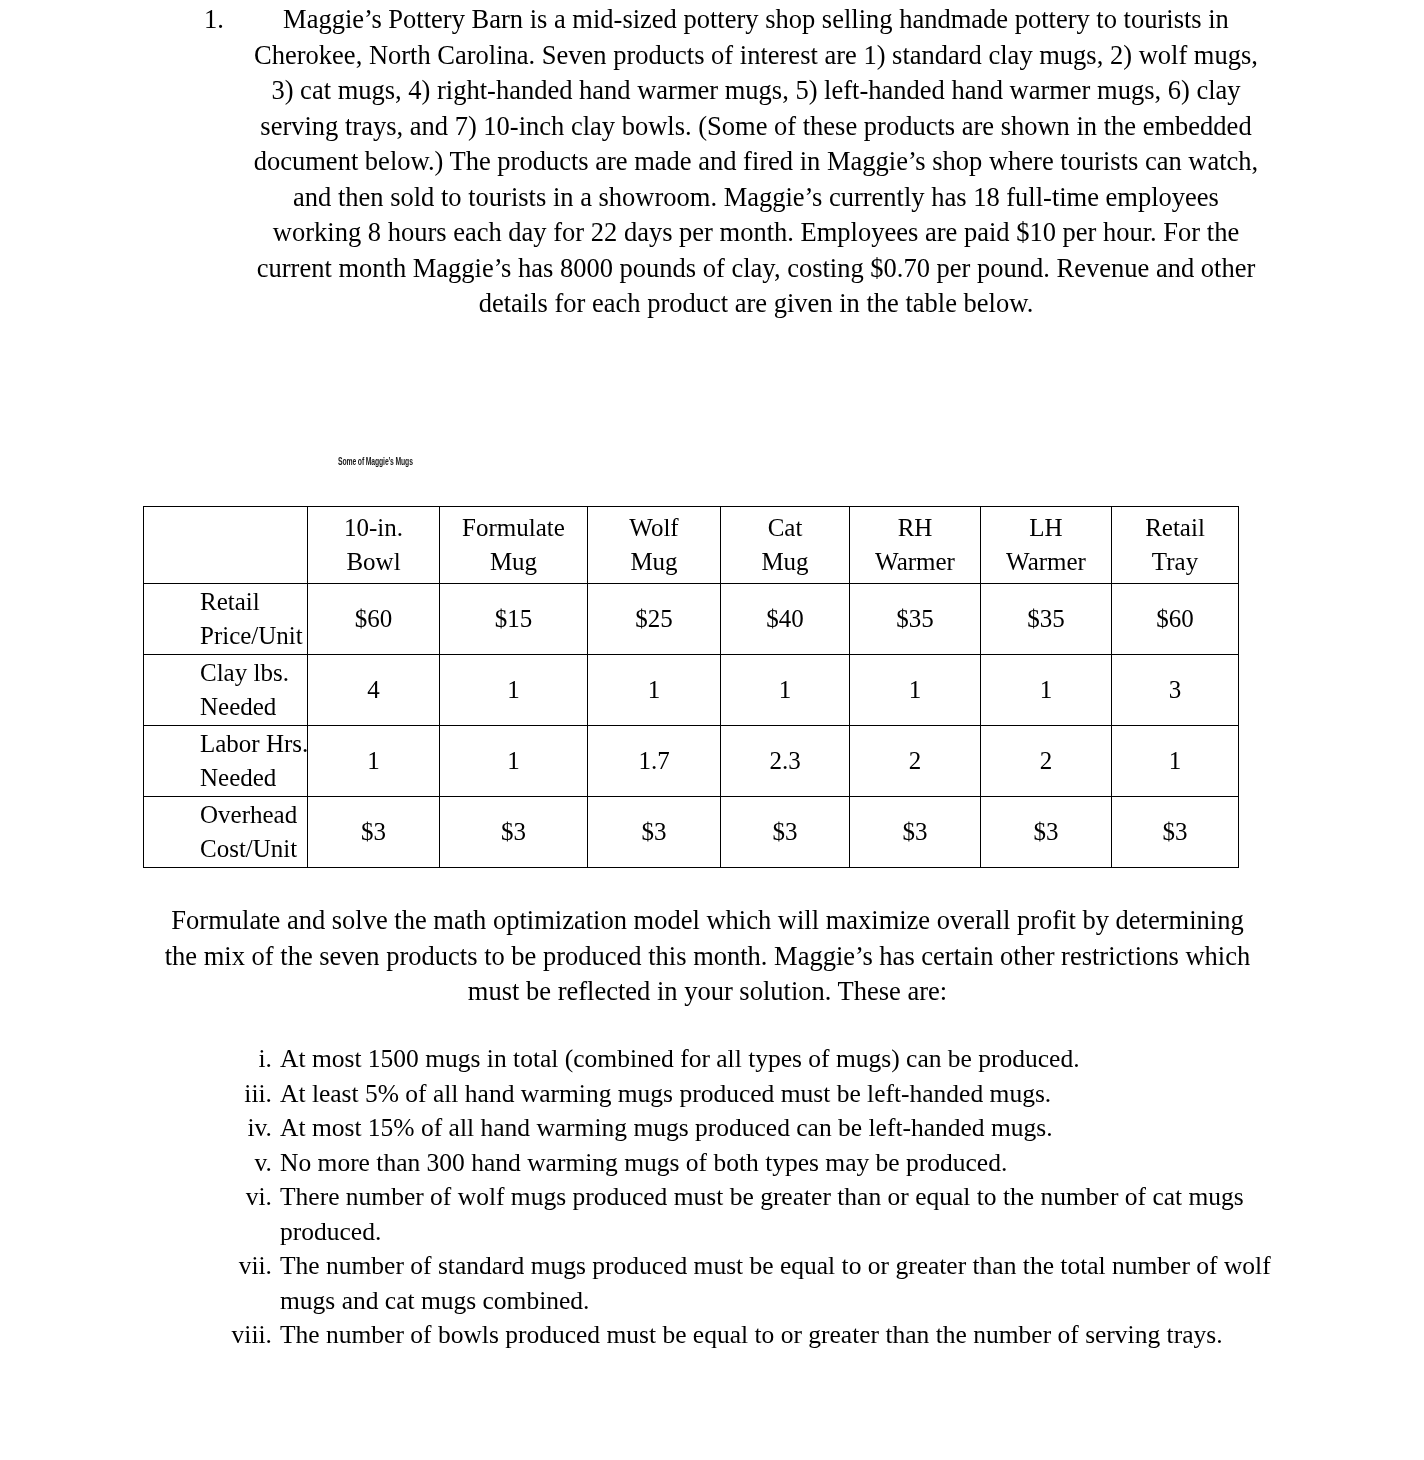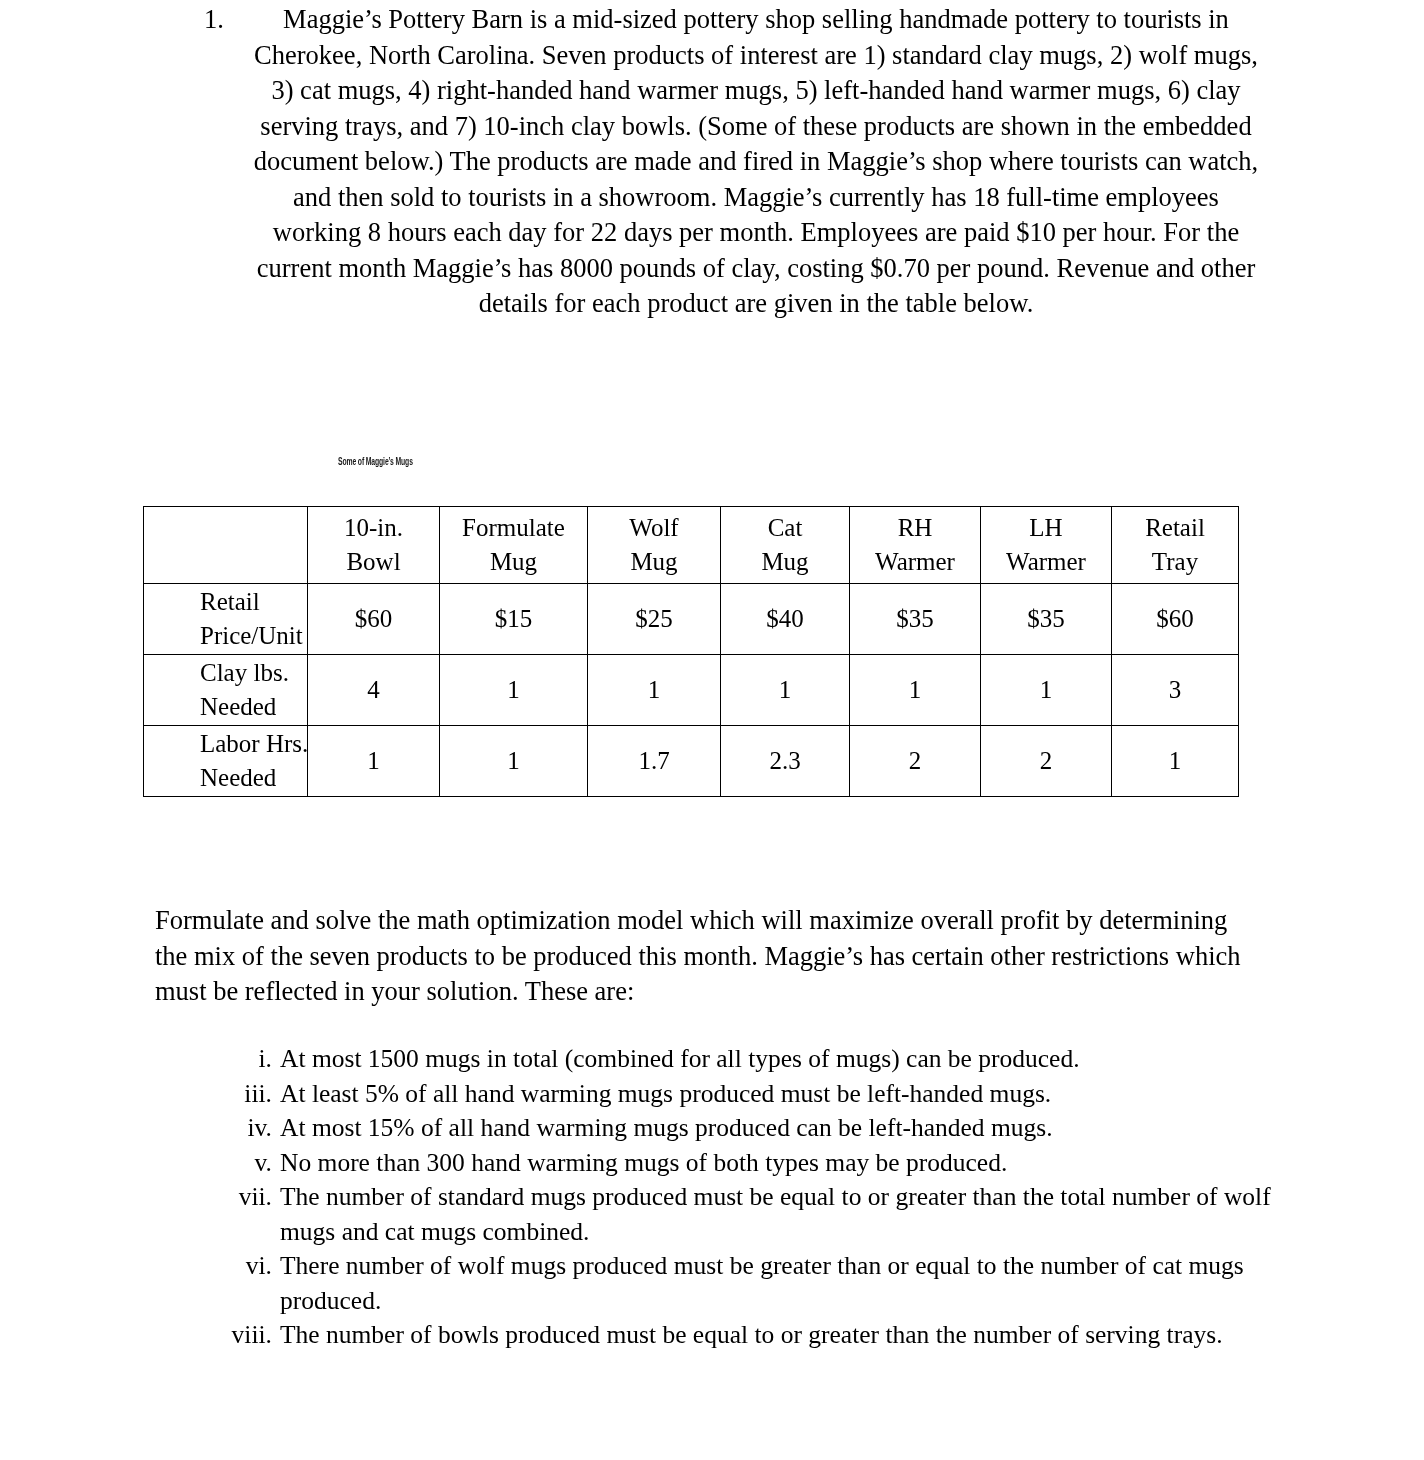--- a/index.html
+++ b/index.html
@@ -108,20 +108,21 @@
   tr.body-row { height: 71px; }
 
   
   .para-formulate {
     position: absolute;
     left: 155px;
     top: 903px;
     width: 1105px;
     font-size: 26.5px;
     line-height: 35.5px;
+    text-align: center;
   }
 
   
   .roman-list {
     position: absolute;
     left: 196px;
     top: 1042px;
     width: 1090px;
     font-size: 25.5px;
     line-height: 34.5px;
@@ -230,20 +231,33 @@
           <span class="rowlabel-line">Needed</span>
         </td>
         <td class="num-cell">1</td>
         <td class="num-cell">1</td>
         <td class="num-cell">1.7</td>
         <td class="num-cell">2.3</td>
         <td class="num-cell">2</td>
         <td class="num-cell">2</td>
         <td class="num-cell">1</td>
       </tr>
+      <tr class="body-row">
+        <td class="row-head">
+          <span class="rowlabel-line">Overhead</span>
+          <span class="rowlabel-line">Cost/Unit</span>
+        </td>
+        <td class="num-cell">$3</td>
+        <td class="num-cell">$3</td>
+        <td class="num-cell">$3</td>
+        <td class="num-cell">$3</td>
+        <td class="num-cell">$3</td>
+        <td class="num-cell">$3</td>
+        <td class="num-cell">$3</td>
+      </tr>
     </tbody>
   </table>
 
   <div class="para-formulate">Formulate and solve the math optimization model which will maximize overall profit by determining the mix of the seven products to be produced this month.  Maggie’s has certain other restrictions which must be reflected in your solution.  These are:</div>
 
   <div class="roman-list">
     <div class="roman-item">
       <div class="roman-marker">i.</div>
       <div class="roman-text">At most 1500 mugs in total (combined for all types of mugs) can be produced.</div>
     </div>
@@ -253,26 +267,26 @@
     </div>
     <div class="roman-item">
       <div class="roman-marker">iv.</div>
       <div class="roman-text">At most 15% of all hand warming mugs produced can be left-handed mugs.</div>
     </div>
     <div class="roman-item">
       <div class="roman-marker">v.</div>
       <div class="roman-text">No more than 300 hand warming mugs of both types may be produced.</div>
     </div>
     <div class="roman-item">
+      <div class="roman-marker">vi.</div>
+      <div class="roman-text">There number of wolf mugs produced must be greater than or equal to the number of cat mugs produced.</div>
+    </div>
+    <div class="roman-item">
       <div class="roman-marker">vii.</div>
       <div class="roman-text">The number of standard mugs produced must be equal to or greater than the total number of wolf mugs and cat mugs combined.</div>
     </div>
     <div class="roman-item">
-      <div class="roman-marker">vi.</div>
-      <div class="roman-text">There number of wolf mugs produced must be greater than or equal to the number of cat mugs produced.</div>
-    </div>
-    <div class="roman-item">
       <div class="roman-marker">viii.</div>
       <div class="roman-text">The number of bowls produced must be equal to or greater than the number of serving trays.</div>
     </div>
   </div>
 
 </div>
 
 </body></html>

